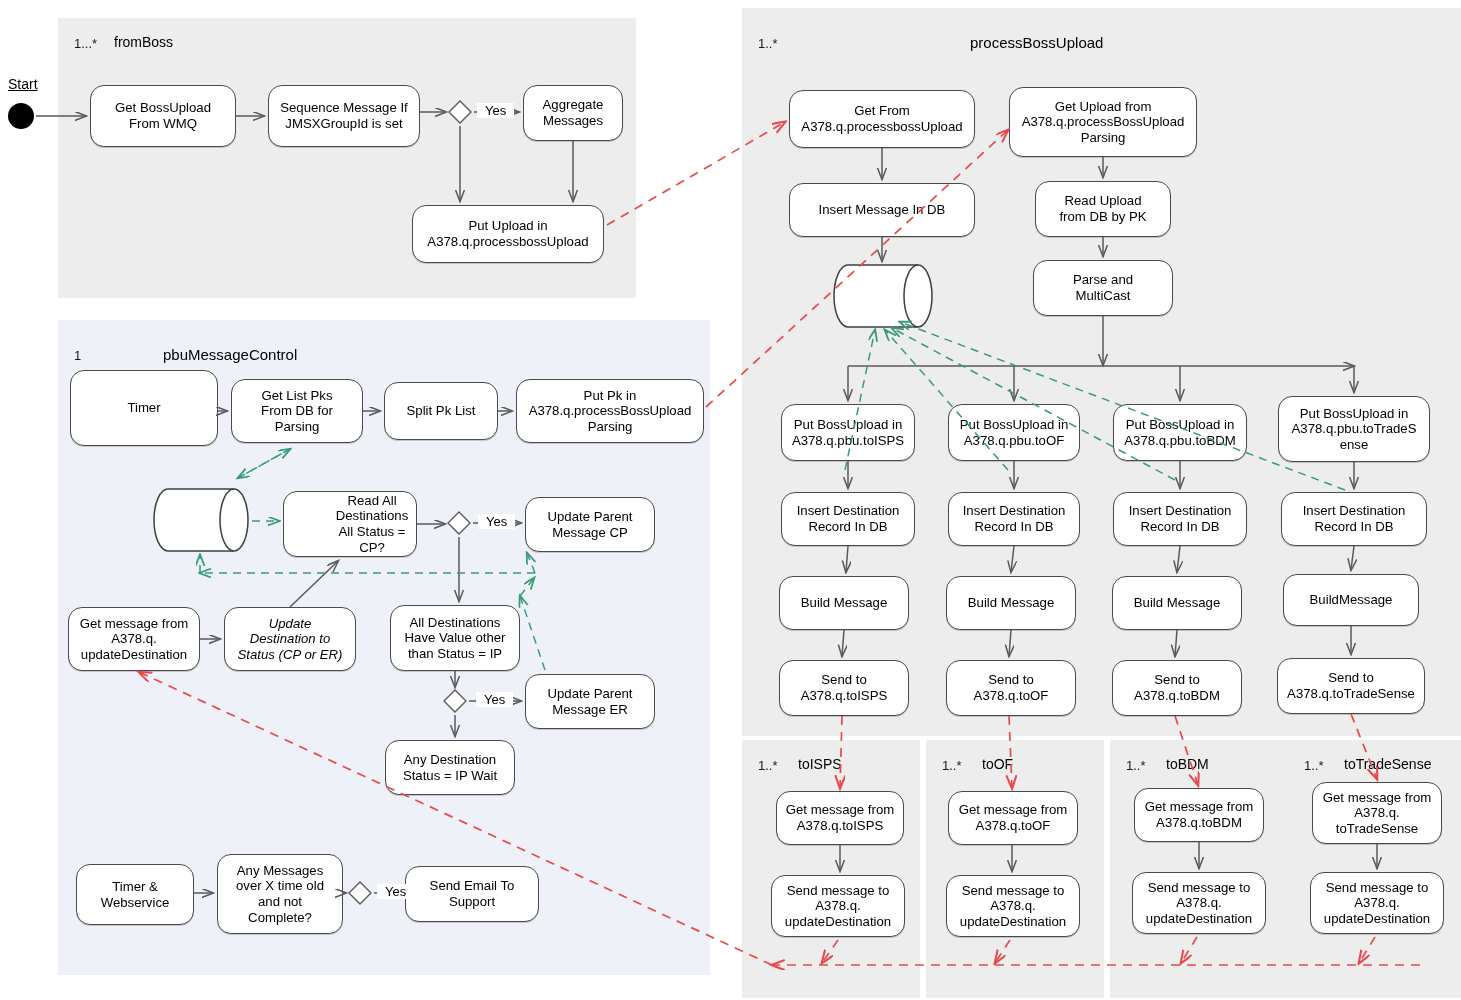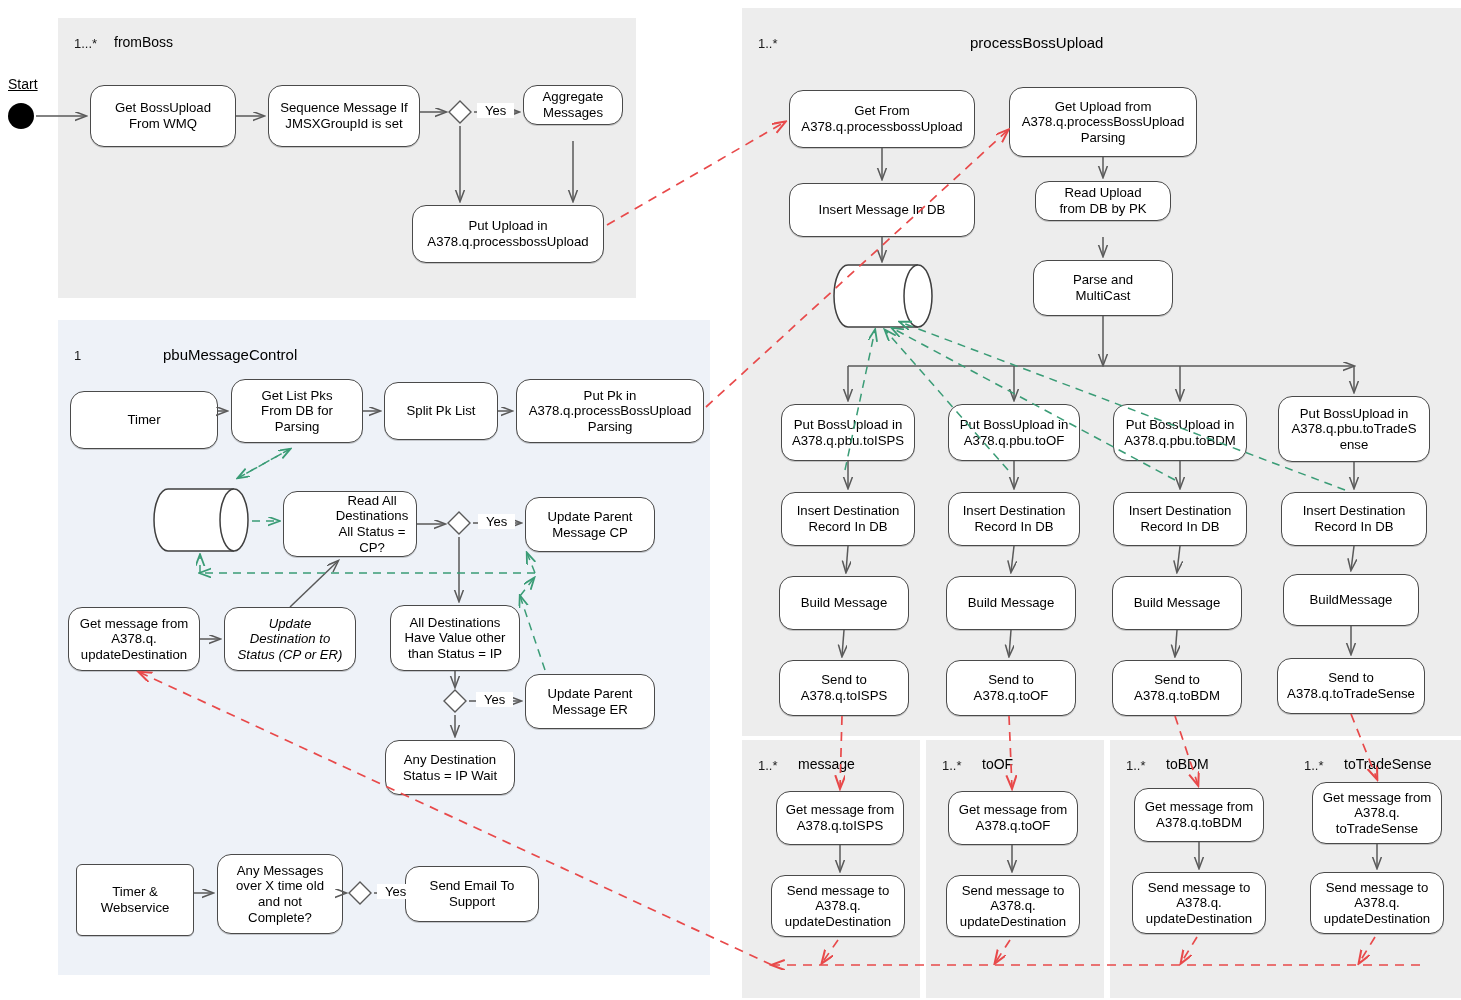--- a/index.html
+++ b/index.html
@@ -38,32 +38,32 @@
       <div class="lane-mult" style="left: 74px; top: 36px;">1...*</div>
       <div class="lane-title" style="left: 114px; top: 34px; font-size: 14px;">fromBoss</div>
       <div class="node" style="left: 90px; top: 85px; width: 146px; height: 62px;">
         <span>Get BossUpload
 From WMQ</span>
       </div>
       <div class="node" style="left: 268px; top: 85px; width: 152px; height: 62px;">
         <span>Sequence Message If
 JMSXGroupId is set</span>
       </div>
-      <div class="node" style="left: 523px; top: 85px; width: 100px; height: 40px;">
+      <div class="node" style="left: 523px; top: 85px; width: 100px; height: 56px;">
         <span>Aggregate
 Messages</span>
       </div>
       <div class="node" style="left: 412px; top: 205px; width: 192px; height: 58px;">
         <span>Put Upload in
 A378.q.processbossUpload</span>
       </div>
       <div class="lane" style="left: 58px; top: 320px; width: 652px; height: 655px; background: rgb(238, 242, 248);"></div>
       <div class="lane-mult" style="left: 74px; top: 348px;">1</div>
       <div class="lane-title" style="left: 163px; top: 346px; font-size: 15px;">pbuMessageControl</div>
-      <div class="node" style="left: 70px; top: 391px; width: 148px; height: 58px;">
+      <div class="node" style="left: 70px; top: 370px; width: 148px; height: 76px;">
         <span>Timer</span>
       </div>
       <div class="node" style="left: 231px; top: 379px; width: 132px; height: 64px;">
         <span>Get List Pks
 From DB for
 Parsing</span>
       </div>
       <div class="node" style="left: 384px; top: 382px; width: 114px; height: 58px;">
         <span>Split Pk List</span>
       </div>
@@ -97,21 +97,21 @@
 than Status = IP</span>
       </div>
       <div class="node" style="left: 525px; top: 674px; width: 130px; height: 55px;">
         <span>Update Parent
 Message ER</span>
       </div>
       <div class="node" style="left: 385px; top: 740px; width: 130px; height: 55px;">
         <span>Any Destination
 Status = IP Wait</span>
       </div>
-      <div class="node" style="left: 76px; top: 864px; width: 118px; height: 72px; border-radius: 6px;">
+      <div class="node" style="left: 76px; top: 864px; width: 118px; height: 61px;">
         <span>Timer &amp;
 Webservice</span>
       </div>
       <div class="node" style="left: 217px; top: 854px; width: 126px; height: 80px;">
         <span>Any Messages
 over X time old
 and not
 Complete?</span>
       </div>
       <div class="node" style="left: 405px; top: 866px; width: 134px; height: 56px;">
@@ -126,21 +126,21 @@
 A378.q.processbossUpload</span>
       </div>
       <div class="node" style="left: 789px; top: 183px; width: 186px; height: 54px;">
         <span>Insert Message In DB</span>
       </div>
       <div class="node" style="left: 1009px; top: 87px; width: 188px; height: 70px;">
         <span>Get Upload from
 A378.q.processBossUpload
 Parsing</span>
       </div>
-      <div class="node" style="left: 1035px; top: 181px; width: 136px; height: 40px;">
+      <div class="node" style="left: 1035px; top: 181px; width: 136px; height: 56px;">
         <span>Read Upload
 from DB by PK</span>
       </div>
       <div class="node" style="left: 1033px; top: 260px; width: 140px; height: 56px;">
         <span>Parse and
 MultiCast</span>
       </div>
       <div class="node" style="left: 781px; top: 404px; width: 134px; height: 57px;">
         <span>Put BossUpload in
 A378.q.pbu.toISPS</span>
@@ -197,21 +197,21 @@
       </div>
       <div class="node" style="left: 1283px; top: 574px; width: 136px; height: 52px;">
         <span>BuildMessage</span>
       </div>
       <div class="node" style="left: 1277px; top: 658px; width: 148px; height: 56px;">
         <span>Send to
 A378.q.toTradeSense</span>
       </div>
       <div class="lane" style="left: 742px; top: 740px; width: 178px; height: 258px; background: rgb(237, 237, 237);"></div>
       <div class="lane-mult" style="left: 758px; top: 758px;">1..*</div>
-      <div class="lane-title" style="left: 798px; top: 756px; font-size: 14px;">message</div>
+      <div class="lane-title" style="left: 798px; top: 756px; font-size: 14px;">toISPS</div>
       <div class="node" style="left: 776px; top: 791px; width: 128px; height: 54px;">
         <span>Get message from
 A378.q.toISPS</span>
       </div>
       <div class="node" style="left: 771px; top: 875px; width: 134px; height: 62px;">
         <span>Send message to
 A378.q.
 updateDestination</span>
       </div>
       <div class="lane" style="left: 926px; top: 740px; width: 178px; height: 258px; background: rgb(237, 237, 237);"></div>

